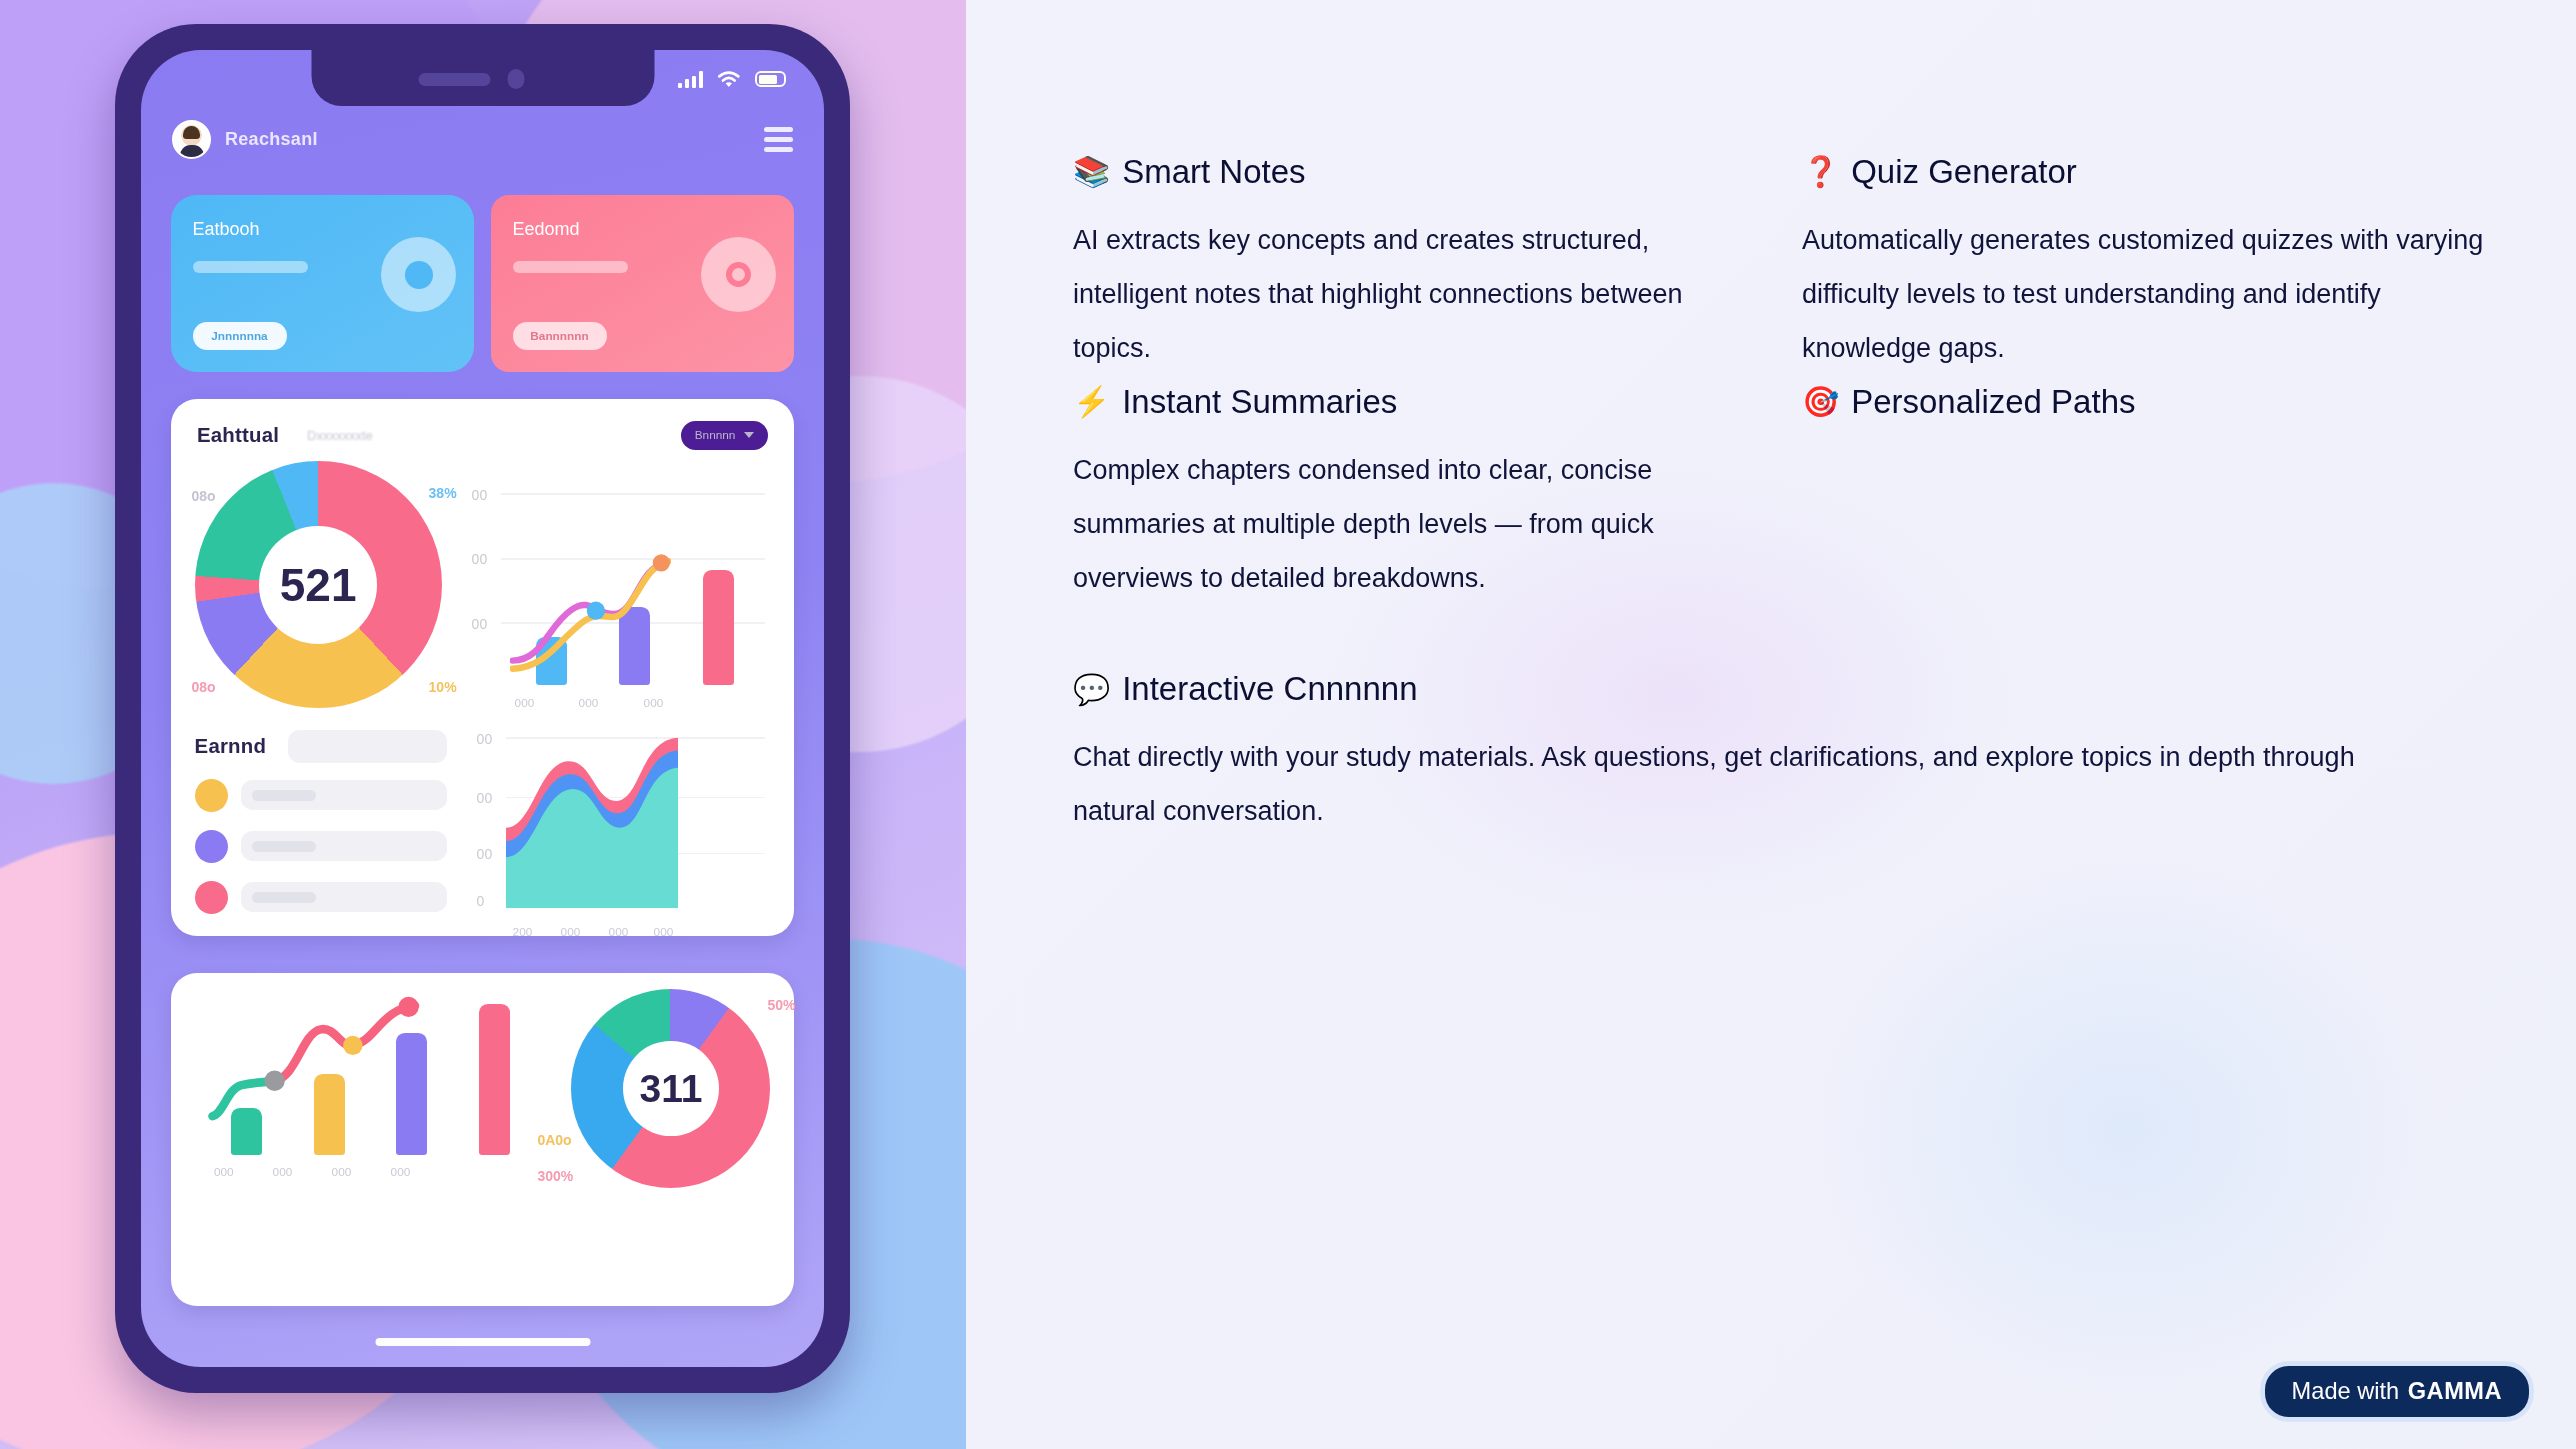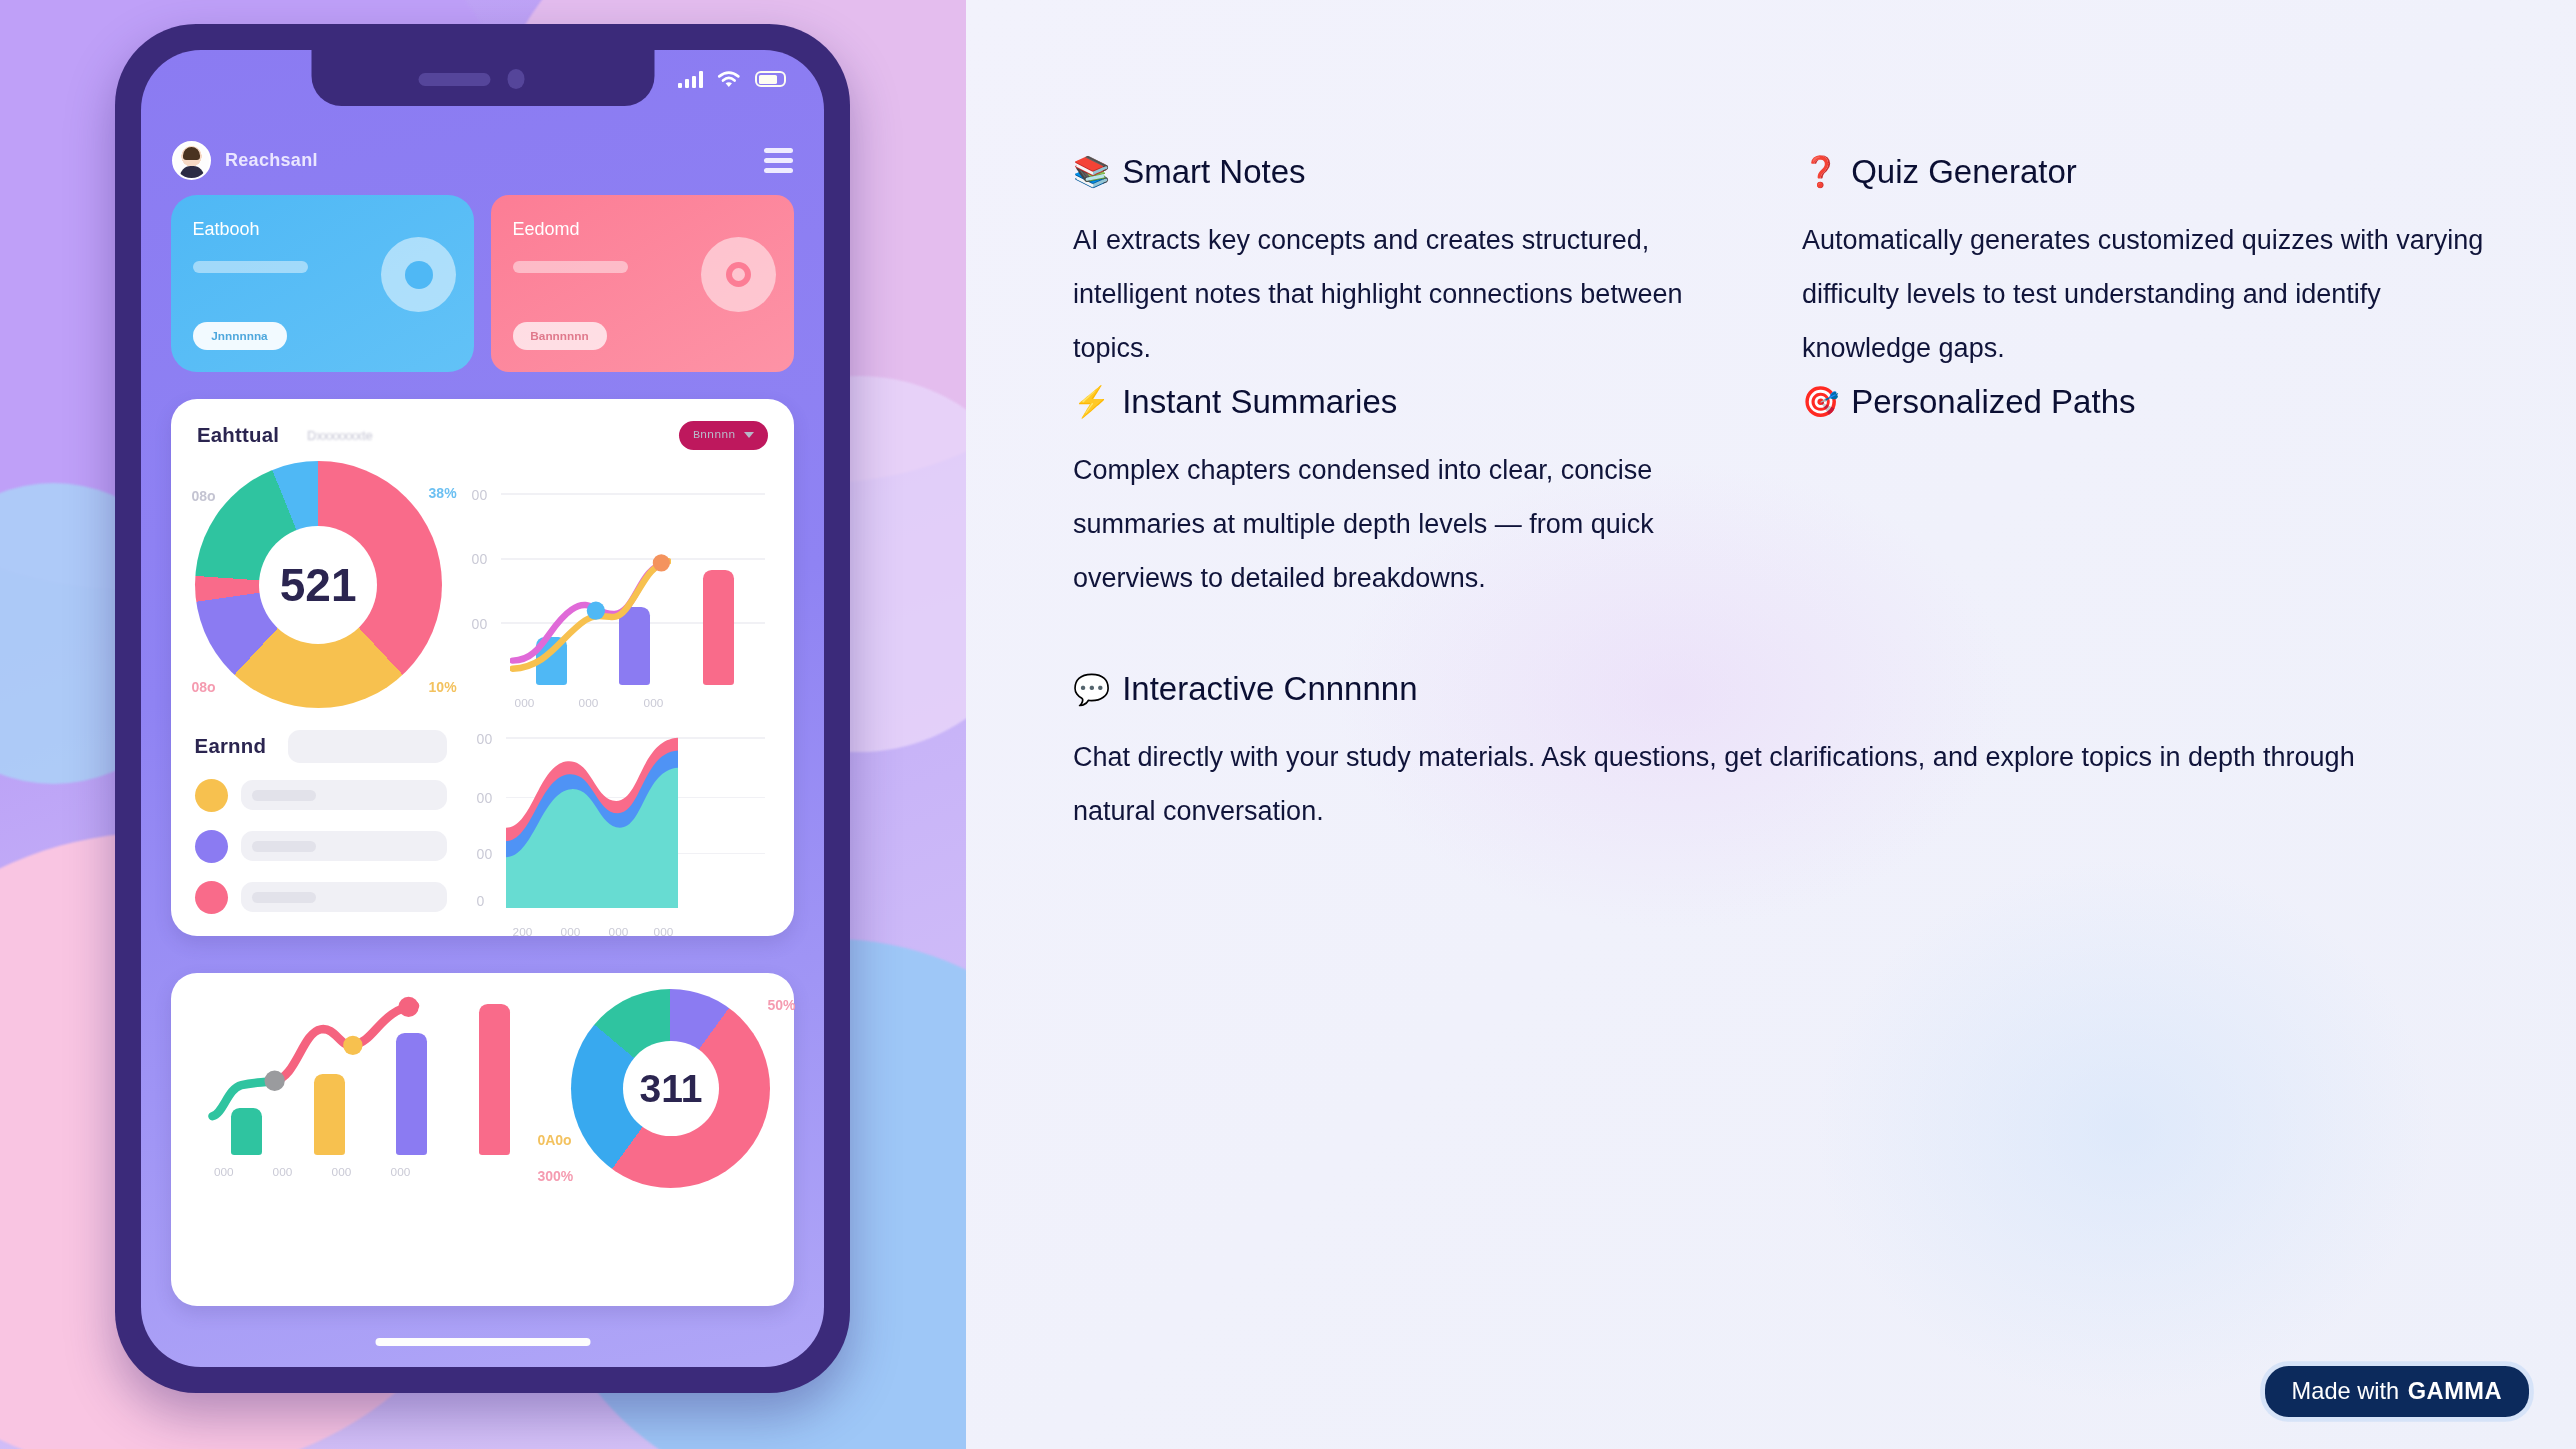--- a/index.html
+++ b/index.html
@@ -46,21 +46,21 @@
   .speaker { position:absolute; left:107px; top:22.5px; width:72px; height:13px; background:#55459a; border-radius:7.5px; }
   .camera  { position:absolute; left:196px; top:19.3px; width:17px; height:19.3px; background:#55459a; border-radius:50%; }
   .statusbar { position:absolute; right:38px; top:20.4px; display:flex; align-items:center; gap:14px; }
   .sig { display:flex; align-items:flex-end; gap:2.7px; height:17px; }
   .sig i { display:block; width:4.3px; background:#fff; border-radius:1.1px; }
   .sig i:nth-child(1){height:5.4px}.sig i:nth-child(2){height:8.6px}
   .sig i:nth-child(3){height:12.3px}.sig i:nth-child(4){height:16.6px}
   .batt { width:31px; height:16px; border:2.7px solid #fdfdf2; border-radius:5.9px; position:relative; }
   .batt::after{content:"";position:absolute;left:2.1px;top:1.6px;bottom:1.6px;right:7px;background:#fdfdf2;border-radius:1.6px;}
 
-  .app-header { position:absolute; left:31px; top:91px; right:31px; display:flex; align-items:center;justify-content:space-between; }
+  .app-header { position:absolute; left:31px; top:70px; right:31px; display:flex; align-items:center;justify-content:space-between; }
   .avatar {
     width:39px; height:39px; border-radius:50%;
     background:radial-gradient(circle at 50% 38%, #f6d9c4 0 36%, #fdfdfd 37% 100%);
     border:2.1px solid #fff; position:relative; overflow:hidden; flex:0 0 auto;
   }
   .avatar::before{content:"";position:absolute;left:9px;top:4.3px;width:17px;height:13px;background:#4a3321;border-radius:8.6px 8.6px 3.2px 3.2px;}
   .avatar::after{content:"";position:absolute;left:6.4px;bottom:0;width:23.6px;height:11.8px;background:#2c2c44;border-radius:10.7px 10.7px 0 0;}
   .app-user { color:#eae6ff; font-size:18px; font-weight:700; margin-left:14px; filter:blur(0.6px); letter-spacing:0.3px; }
   .menu-icon { margin-left:auto; display:flex; flex-direction:column; gap:5.4px; }
   .menu-icon i { display:block; width:29px; height:4.8px; background:#efecff; border-radius:2.7px; }
@@ -80,21 +80,21 @@
   .orb-glyph { width:28px; height:28px; border-radius:50%; background:#4fb8f5; position:relative; }
   .orb-glyph::after{content:"";position:absolute;left:5.4px;top:16px;width:17px;height:11.8px;background:#4fb8f5;border-radius:0 0 7.5px 7.5px;}
 
   .card { position:absolute; left:30px; right:30px; background:#fff; border-radius:26px; box-shadow:0 7.5px 18px rgba(60,40,120,.14); }
   .card-a { top:349px; height:537px; }
   .card-b { top:923px; height:333px; }
   .card-head { display:flex; align-items:center; padding:21.5px 26px 0 26px; }
   .card-title { font-size:20.4px; font-weight:800; color:#2b2550; filter:blur(0.5px); letter-spacing:0.2px; }
   .card-title.sharp { filter:none; }
   .card-sub { margin-left:28px; font-size:13px; color:#c5c5d4; filter:blur(0.8px); }
-  .card-select { margin-left:auto; background:#be185d; border-radius:15px; padding:7.5px 14px; display:flex; align-items:center; gap:8.6px;font-family:Liberation Mono, monospace; }
+  .card-select { margin-left:auto; background:#4c1d95; border-radius:15px; padding:7.5px 14px; display:flex; align-items:center; gap:8.6px; }
   .card-select span { font-size:11.8px; color:#b9b9c9; filter:blur(0.7px); }
   .chev { width:0;height:0;border-left:5.9px solid transparent;border-right:5.9px solid transparent;border-top:6.4px solid #b7b7c7; }
   .skeleton-bar { margin-left:21.5px; width:215px; height:33px; border-radius:11.8px; background:#f0f0f5; }
 
   .chart-row { display:flex; padding:11.8px 23.6px 0 23.6px; gap:14px; }
   .donut-wrap { position:relative; width:247px; height:247px; flex:0 0 247px; }
   .donut { position:absolute; inset:0; border-radius:50%; }
   .donut::after { content:""; position:absolute; left:26%; top:26%; width:48%; height:48%; background:#fff; border-radius:50%; }
   .donut-val { position:absolute; inset:0; display:flex; align-items:center; justify-content:center; font-size:46px; font-weight:800; color:#2b2550; z-index:2; }
   .pct { position:absolute; font-size:14px; font-weight:800; filter:blur(0.6px); }

